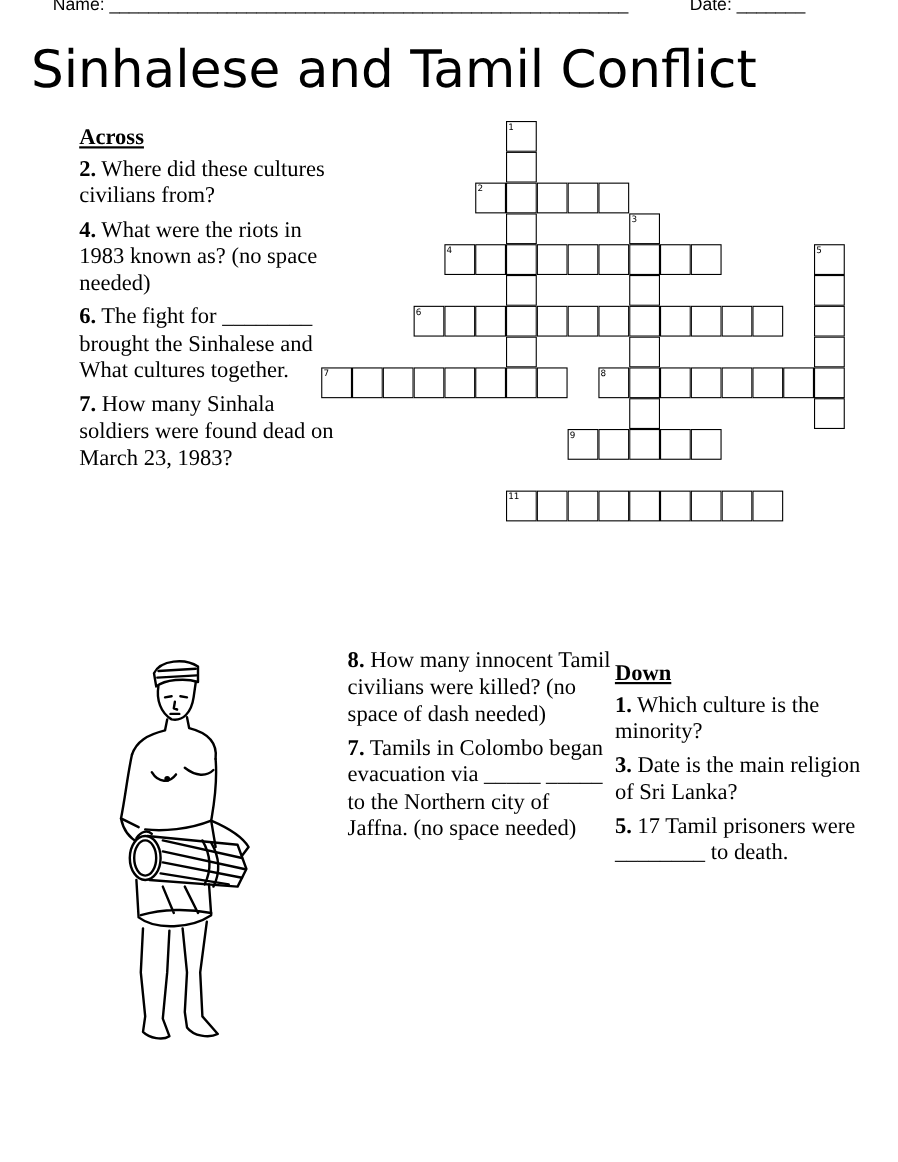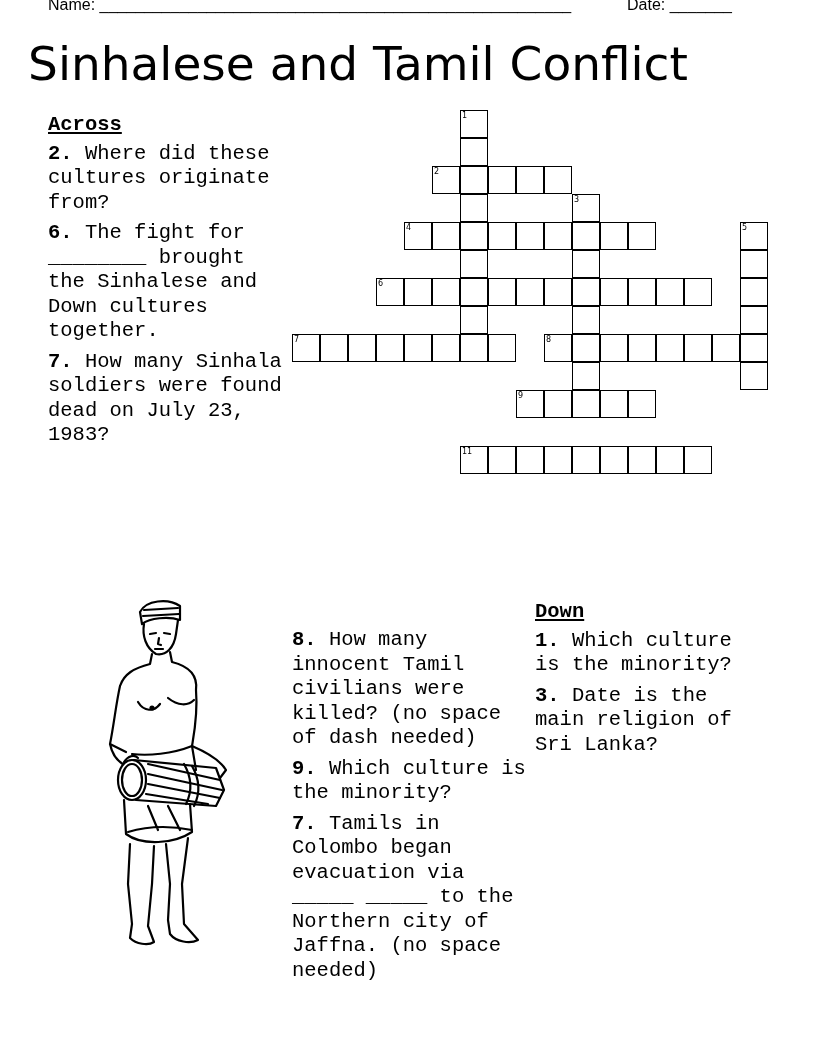--- a/index.html
+++ b/index.html
@@ -2,26 +2,26 @@
 <html><head>
 <meta charset="utf-8">
 <style>
   html, body { margin: 0; padding: 0; background: #ffffff; }
   body { width: 816px; height: 1056px; position: relative; overflow: hidden; color: #000; }
   .hdr { position: absolute; top: -4px; font-family: "Liberation Sans", sans-serif; font-size: 16px; white-space: pre; }
   .hdr.name { left: 48px; }
   .hdr.date { left: 627px; }
   .title { position: absolute; top: 34px; left: 0; width: 716px; text-align: center;
            font-family: "DejaVu Sans", sans-serif; font-size: 47px; letter-spacing: 0px; line-height: 60px; }
-  .clues { position: absolute; font-family: Liberation Mono, monospace; font-size: 20.5px; line-height: 24.5px; }
+  .clues { position: absolute; font-family: Liberation Serif, serif; font-size: 20.5px; line-height: 24.5px; margin-left: 24px; }
   .clues .heading { font-weight: bold; text-decoration: underline; margin-bottom: 4px; }
   .clues .clue { margin-bottom: 6px; }
   .clues .num { font-weight: bold; }
   #across1 { left: 48px; top: 113px; width: 238px; }
-  #across2 { left: 292px; top: 628px; width: 240px; }
+  #across2 { left: 292px; top: 588px; width: 240px; }
   #down { left: 535px; top: 600px; width: 230px; }
   #grid { position: absolute; left: 0; top: 0; width: 816px; height: 1056px; pointer-events: none; }
   .cell { position: absolute; width: 28px; height: 28px; box-sizing: border-box; border: 1.5px solid #000;
           background: #fff; pointer-events: auto; }
   .cell .cn { position: absolute; top: 0px; left: 1px; font-family: "DejaVu Sans", sans-serif; font-size: 8px; line-height: 9px; }
   #figure { position: absolute; left: 88px; top: 594px; width: 150px; height: 360px; }
 </style>
 </head>
 <body>
 
@@ -118,35 +118,36 @@
     <div class="cell" style="left: 544px; top: 446px;"></div>
     <div class="cell" style="left: 572px; top: 446px;"></div>
     <div class="cell" style="left: 600px; top: 446px;"></div>
     <div class="cell" style="left: 628px; top: 446px;"></div>
     <div class="cell" style="left: 656px; top: 446px;"></div>
     <div class="cell" style="left: 684px; top: 446px;"></div>
   </div>
 
 <div class="clues" id="across1">
   <div class="heading">Across</div>
-  <div class="clue"><span class="num">2.</span><span> Where did these cultures originate from?</span></div>
-  <div class="clue"><span class="num">6.</span><span> The fight for ________ brought the Sinhalese and Down cultures together.</span></div>
-  <div class="clue"><span class="num">7.</span><span> How many Sinhala soldiers were found dead on July 23, 1983?</span></div>
+  <div class="clue"><span class="num">2.</span><span> Where did these cultures civilians from?</span></div>
+  <div class="clue"><span class="num">4.</span><span> What were the riots in 1983 known as? (no space needed)</span></div>
+  <div class="clue"><span class="num">6.</span><span> The fight for ________ brought the Sinhalese and What cultures together.</span></div>
+  <div class="clue"><span class="num">7.</span><span> How many Sinhala soldiers were found dead on March 23, 1983?</span></div>
 </div>
 
 <div class="clues" id="across2">
   <div class="clue"><span class="num">8.</span><span> How many innocent Tamil civilians were killed? (no space of dash needed)</span></div>
-  <div class="clue"><span class="num">9.</span><span> Which culture is the minority?</span></div>
   <div class="clue"><span class="num">7.</span><span> Tamils in Colombo began evacuation via _____ _____ to the Northern city of Jaffna. (no space needed)</span></div>
 </div>
 
 <div class="clues" id="down">
   <div class="heading">Down</div>
   <div class="clue"><span class="num">1.</span><span> Which culture is the minority?</span></div>
   <div class="clue"><span class="num">3.</span><span> Date is the main religion of Sri Lanka?</span></div>
+  <div class="clue"><span class="num">5.</span><span> 17 Tamil prisoners were ________ to death.</span></div>
 </div>
 
 <svg id="figure" viewBox="0 0 150 360" fill="none" stroke="#000" stroke-width="2.2" stroke-linejoin="round" stroke-linecap="round">
 
   <path d="M52 18 C58 6 80 4 92 12 L92 26 C80 22 62 24 54 30 Z" fill="#fff"></path>
   <path d="M56 16 L90 14 M55 22 L91 20"></path>
 
   <path d="M56 30 C54 42 58 54 68 60 C78 62 86 54 88 40 L90 26"></path>
   <path d="M62 40 L68 39 M76 39 L82 40 M71 44 L70 50 L73 51 M67 55 L75 55"></path>
 

